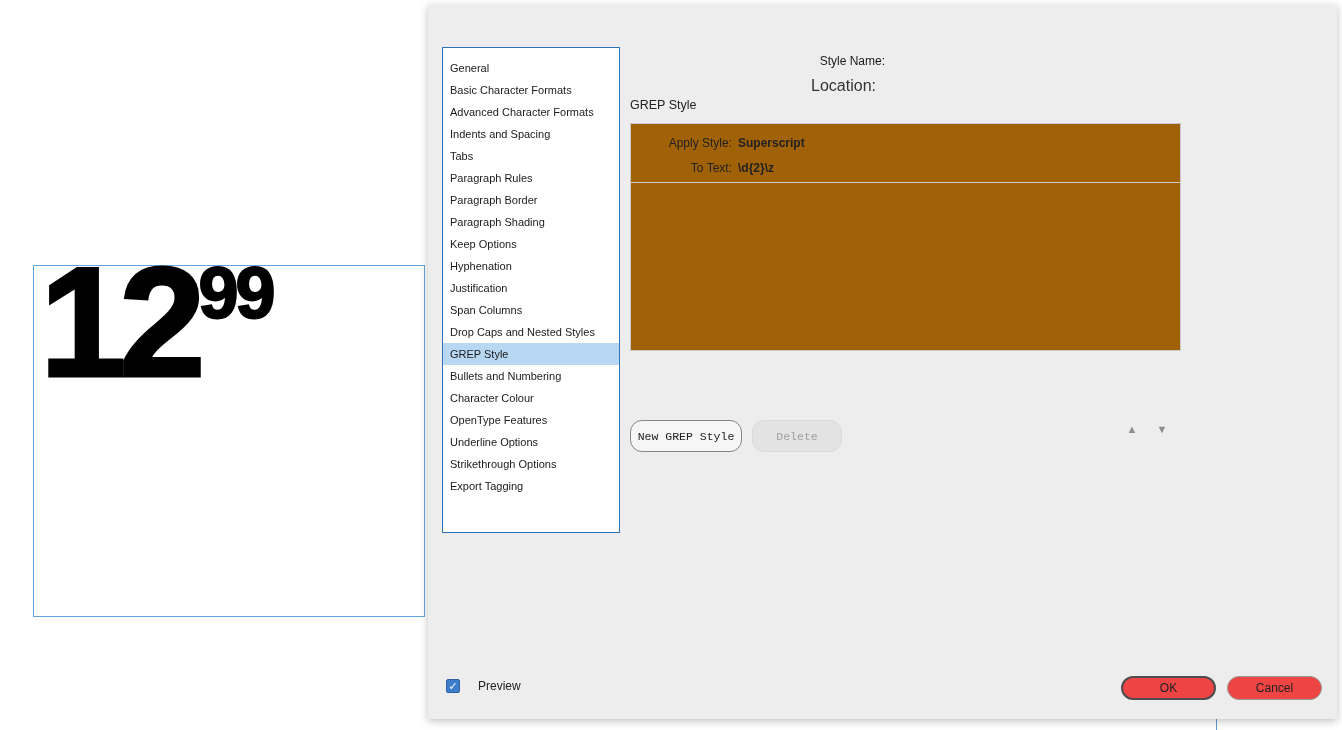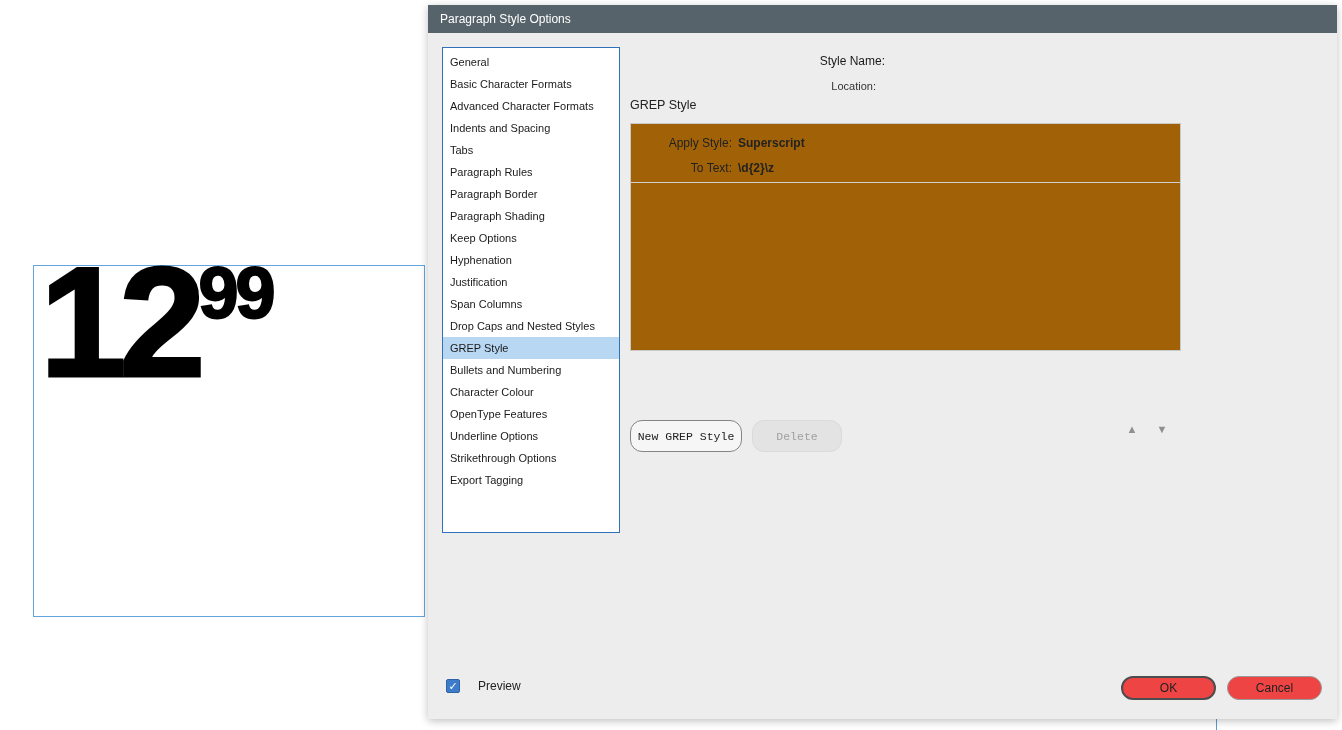--- a/index.html
+++ b/index.html
@@ -40,42 +40,42 @@
   }
   .titlebar {
     position:absolute; left:0; top:0; width:100%; height:28px;
     background:#57636b; color:#ffffff; font-size:12px; line-height:28px;
     padding-left:12px;
   }
 
   
   .sidebar {
     position:absolute; left:14px; top:42px; width:178px; height:486px;
-    background:#ffffff; border:1px solid #2f72b8; padding-top:3px;
+    background:#ffffff; border:1px solid #2f72b8; padding-top:9px;
     overflow:hidden;
   }
   .side-item {
     height:22px; line-height:22px; padding-left:7px;
     font-size:11px; color:#1a1a1a; cursor:default; white-space:nowrap;
   }
   .side-item.selected { background:#b8d7f3; }
 
   
   .style-name-label {
     position:absolute; left:339px; top:46px; width:118px; height:20px;
     line-height:20px; text-align:right; font-size:12px;
   }
   .style-name-input {
     position:absolute; left:453px; top:46px; width:255px; height:20px;
     font-size:12px; font-family:"Liberation Sans", sans-serif;
     padding:1px 6px; border:1px solid #b0b0b0; background:#ffffff; color:#111;
   }
   .location-label {
     position:absolute; left:330px; top:74px; width:118px; height:14px;
-    line-height:14px; text-align:right; font-size:11px; color:#333;
+    line-height:14px; text-align:right; font-size:16px; color:#333;
   }
 
   
   .grep-heading { position:absolute; left:202px; top:93px; font-size:12.5px; color:#222; }
   .grep-panel {
     position:absolute; left:202px; top:118px; width:551px; height:228px;
     background:#a16207; border:1px solid #c9c9c9;
   }
   .grep-entry { position:relative; height:59px; border-bottom:1px solid #cfcfcf; }
   .grep-label { position:absolute; left:0; width:101px; text-align:right; font-size:12px; color:#222; }
@@ -117,23 +117,20 @@
 </style>
 </head>
 <body>
 
 <div class="text-frame">
   <div class="price"><span>12</span><span class="price-sup">99</span></div>
 </div>
 <div class="page-guide"></div>
 
 <div class="dialog">
-  <div class="titlebar">
-    <span>Paragraph Style Options</span>
-  </div>
 
   <div class="sidebar">
     <div class="side-item">General</div>
     <div class="side-item">Basic Character Formats</div>
     <div class="side-item">Advanced Character Formats</div>
     <div class="side-item">Indents and Spacing</div>
     <div class="side-item">Tabs</div>
     <div class="side-item">Paragraph Rules</div>
     <div class="side-item">Paragraph Border</div>
     <div class="side-item">Paragraph Shading</div>

